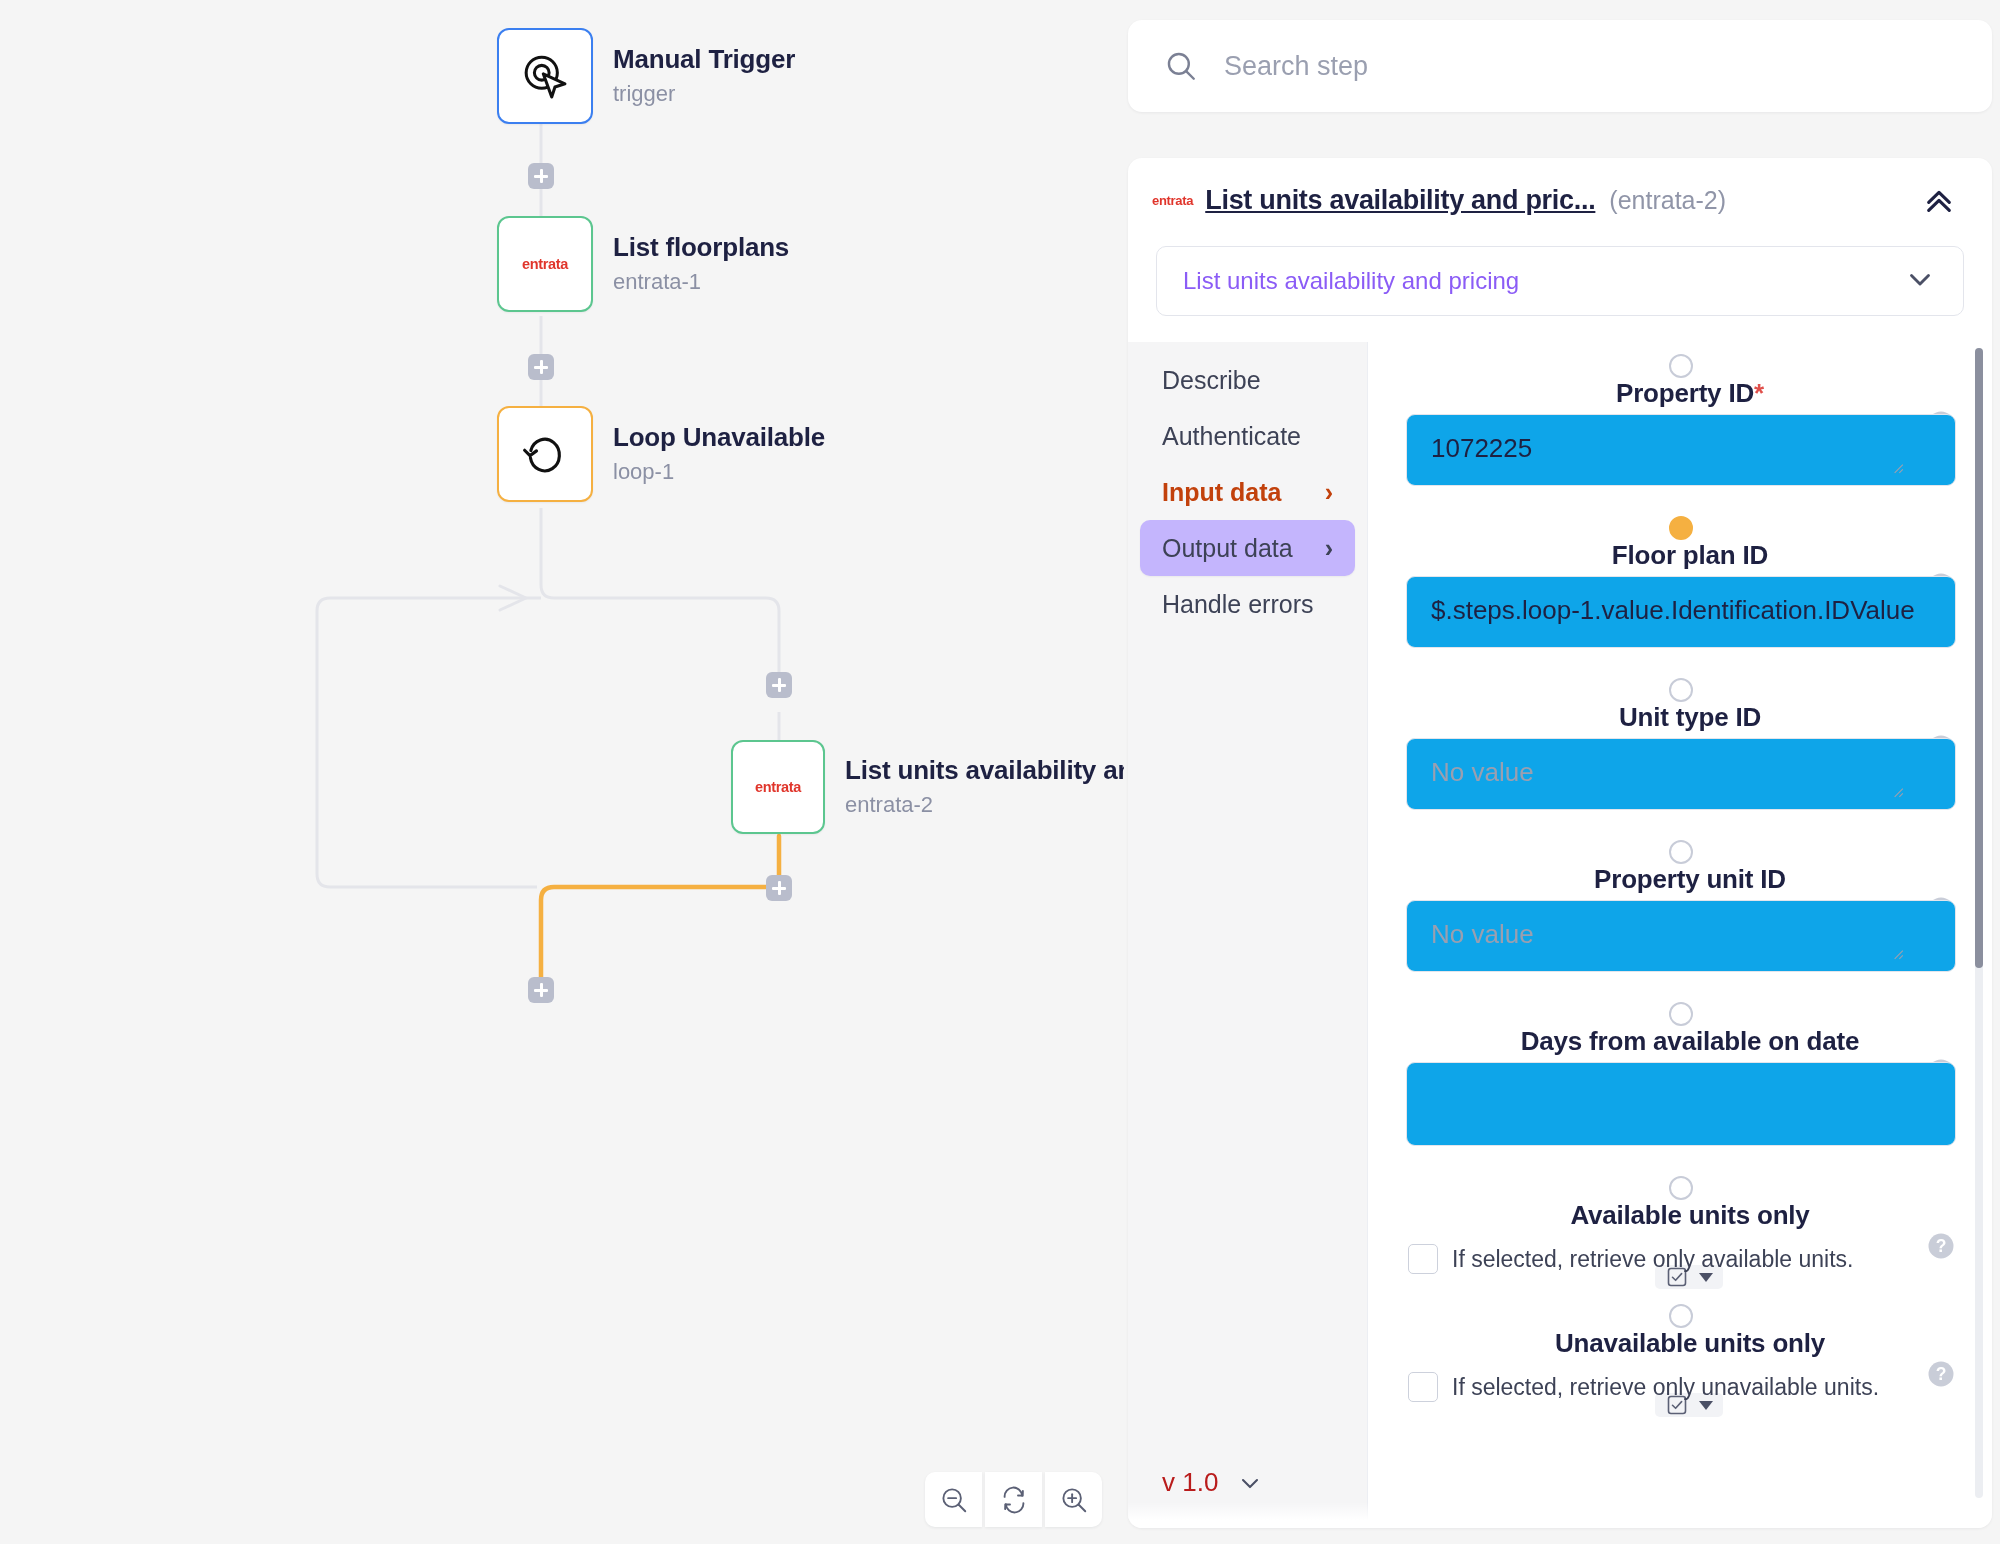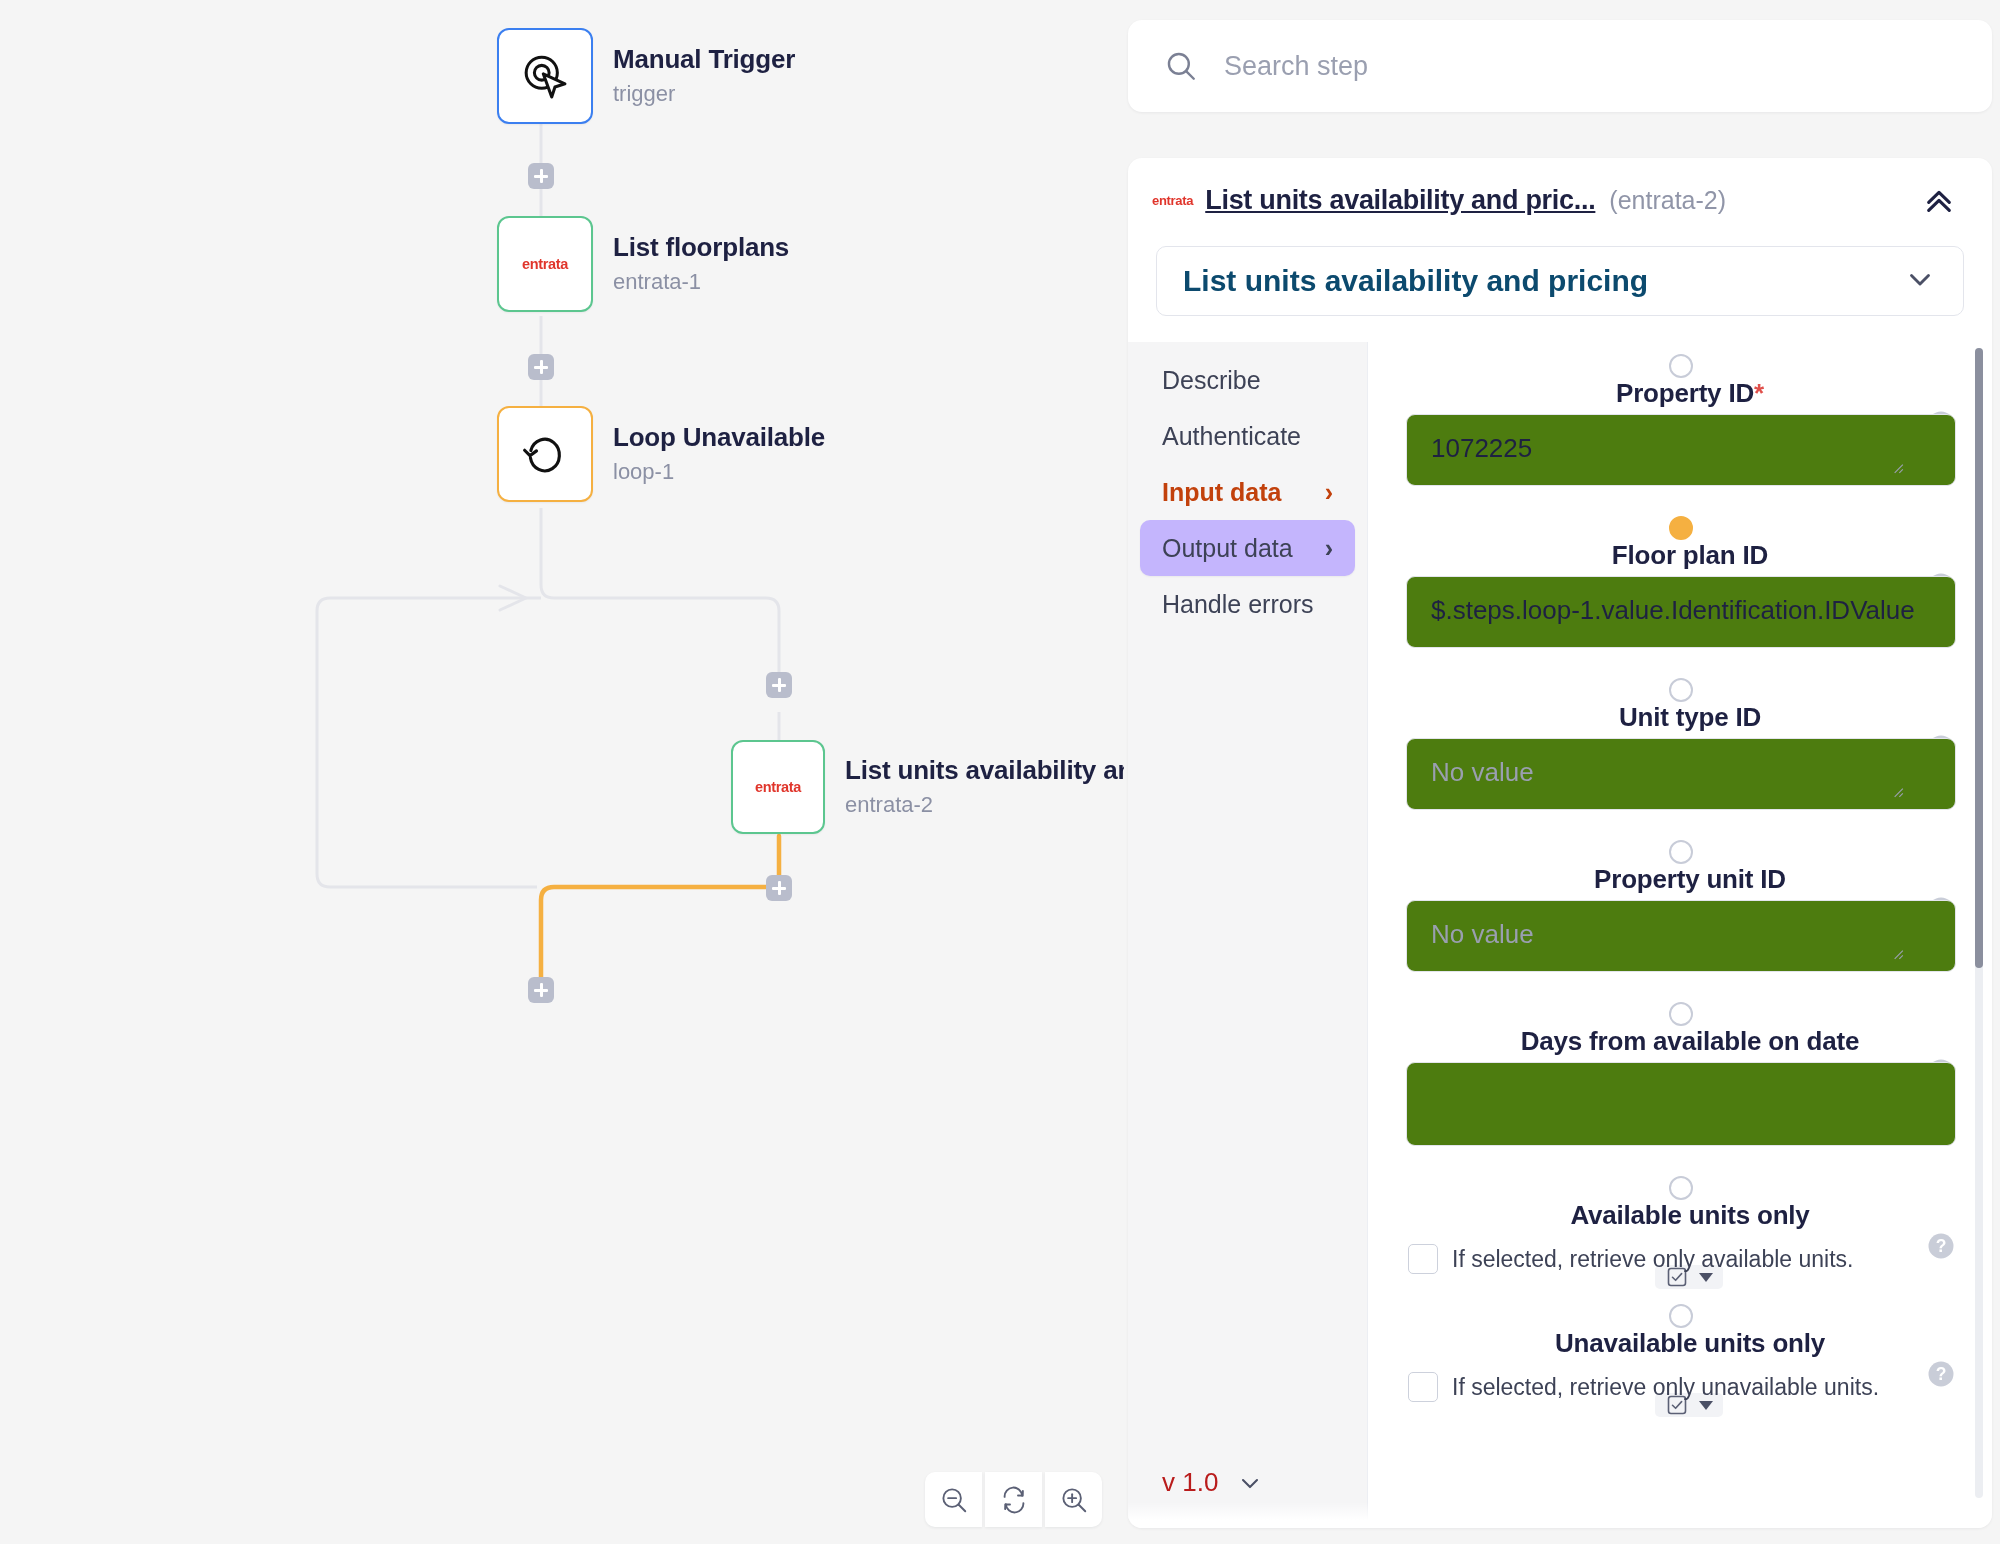--- a/index.html
+++ b/index.html
@@ -113,21 +113,21 @@
   .step-head-id { font-size: 25px; color: #9095a8; margin-left: 14px; white-space: nowrap; }
   .collapse-btn { margin-left: auto; cursor: pointer; display: flex; }
 
   .op-select {
     margin: 4px 28px 0 28px;
     height: 70px;
     border: 1.5px solid #e3e5ec; border-radius: 10px;
     display: flex; align-items: center; padding: 0 26px;
     background: #fff;
   }
-  .op-select-label { font-size: 30px; color: #0c4a6e; font-weight: bold; }
+  .op-select-label { font-size: 24px; color: #8b5cf6; }
   .op-select-chev { margin-left: auto; }
 
   .panel-body { display: flex; margin-top: 26px; height: 1182px; }
 
   .tabs {
     width: 240px; flex: none; padding: 10px 0 0 0;
     border-right: 1.5px solid #eceef3;
     background: #f5f5f6;
     position: relative;
   }
@@ -186,21 +186,21 @@
   .caret { width: 0; height: 0; border-left: 7px solid transparent;
            border-right: 7px solid transparent; border-top: 9px solid #4b5066; }
 
   .field-input {
     margin-top: 8px;
     width: 100%; min-height: 72px;
     border: 1.5px solid #e3e5ec; border-radius: 9px;
     font-family: "Liberation Sans", sans-serif;
     font-size: 26px; color: #1e2142;
     padding: 18px 24px; resize: none;
-    outline: none; background: #4d7c0f;
+    outline: none; background: #0ea5e9;
     display: block;
     overflow: hidden;
   }
   .field-input.tall { min-height: 84px; }
   .field-input::placeholder { color: #9a9fb0; }
   .resize-grip {
     position: absolute; right: 52px; margin-top: -26px;
     width: 14px; height: 14px;
     pointer-events: none;
   }

